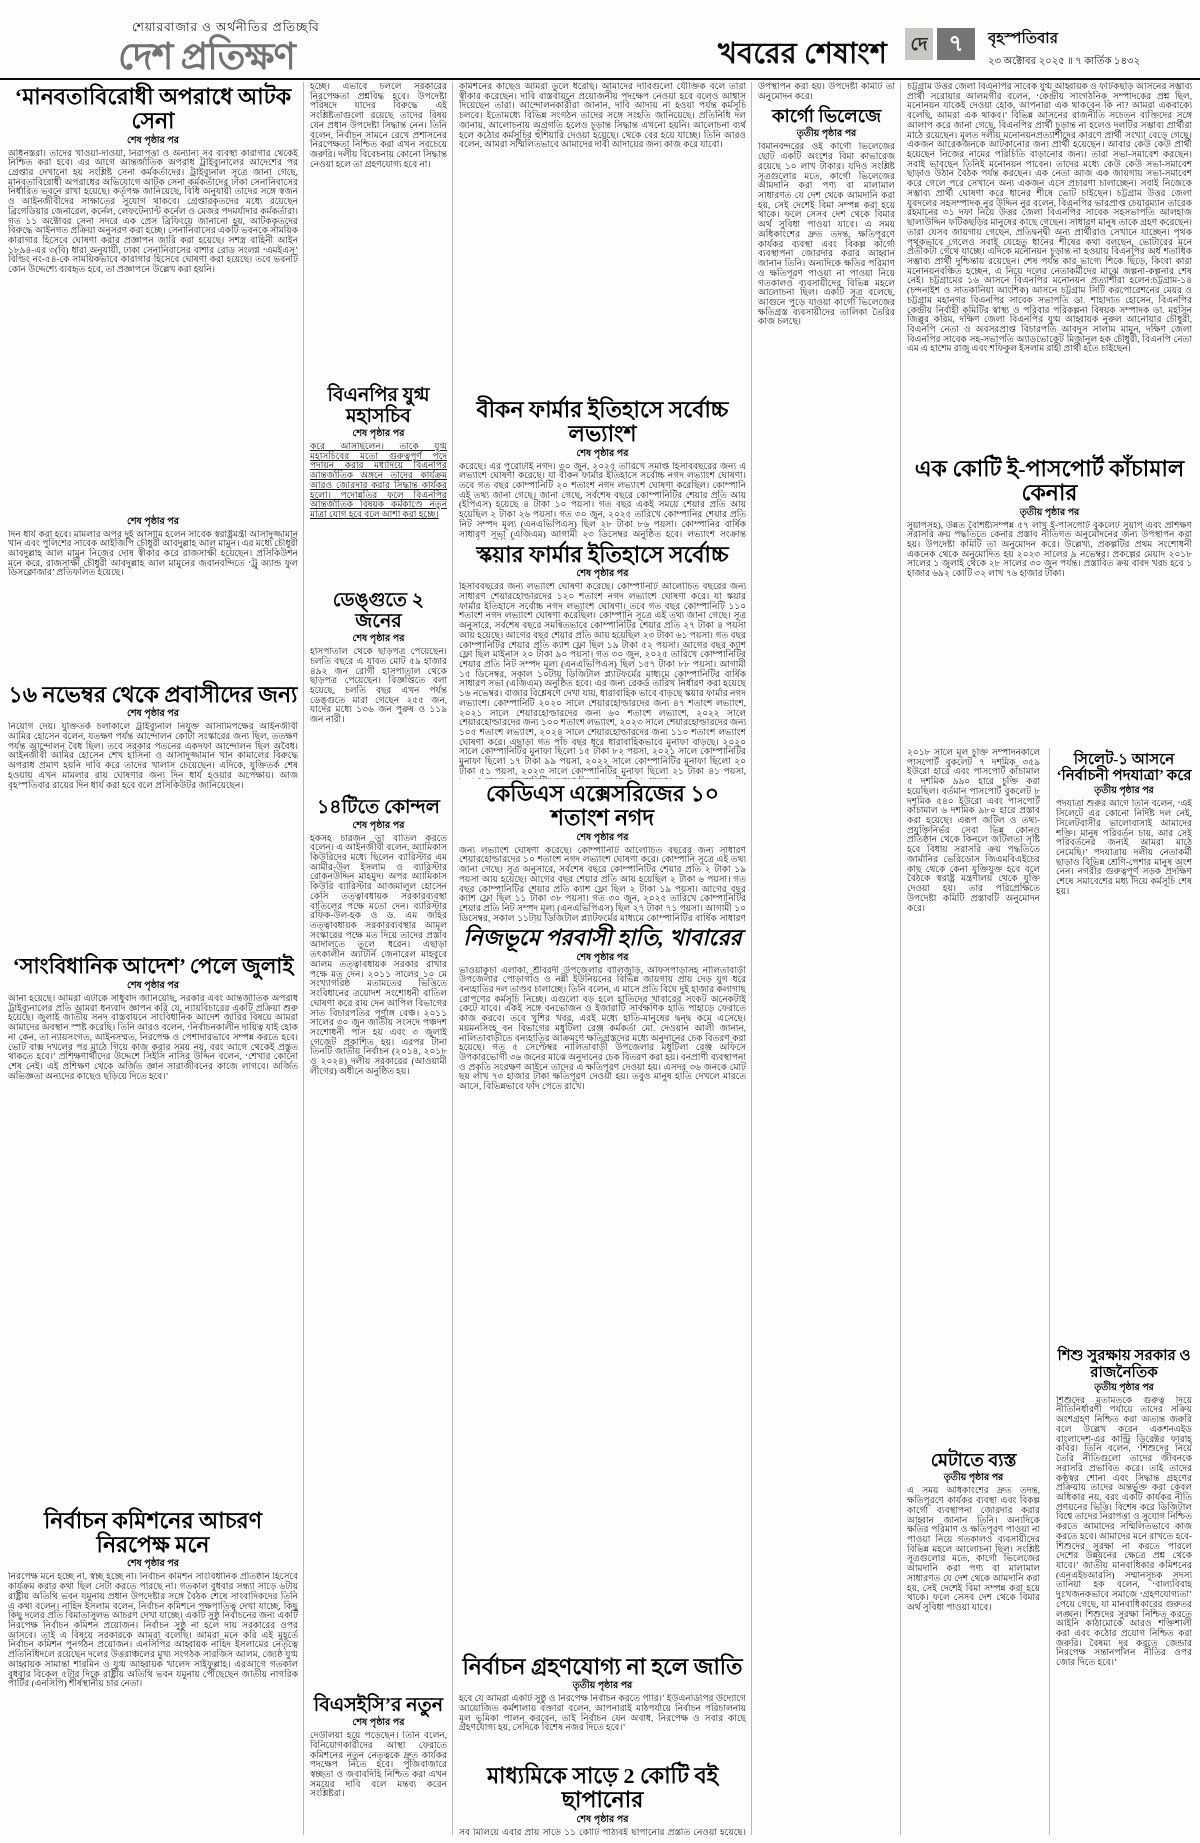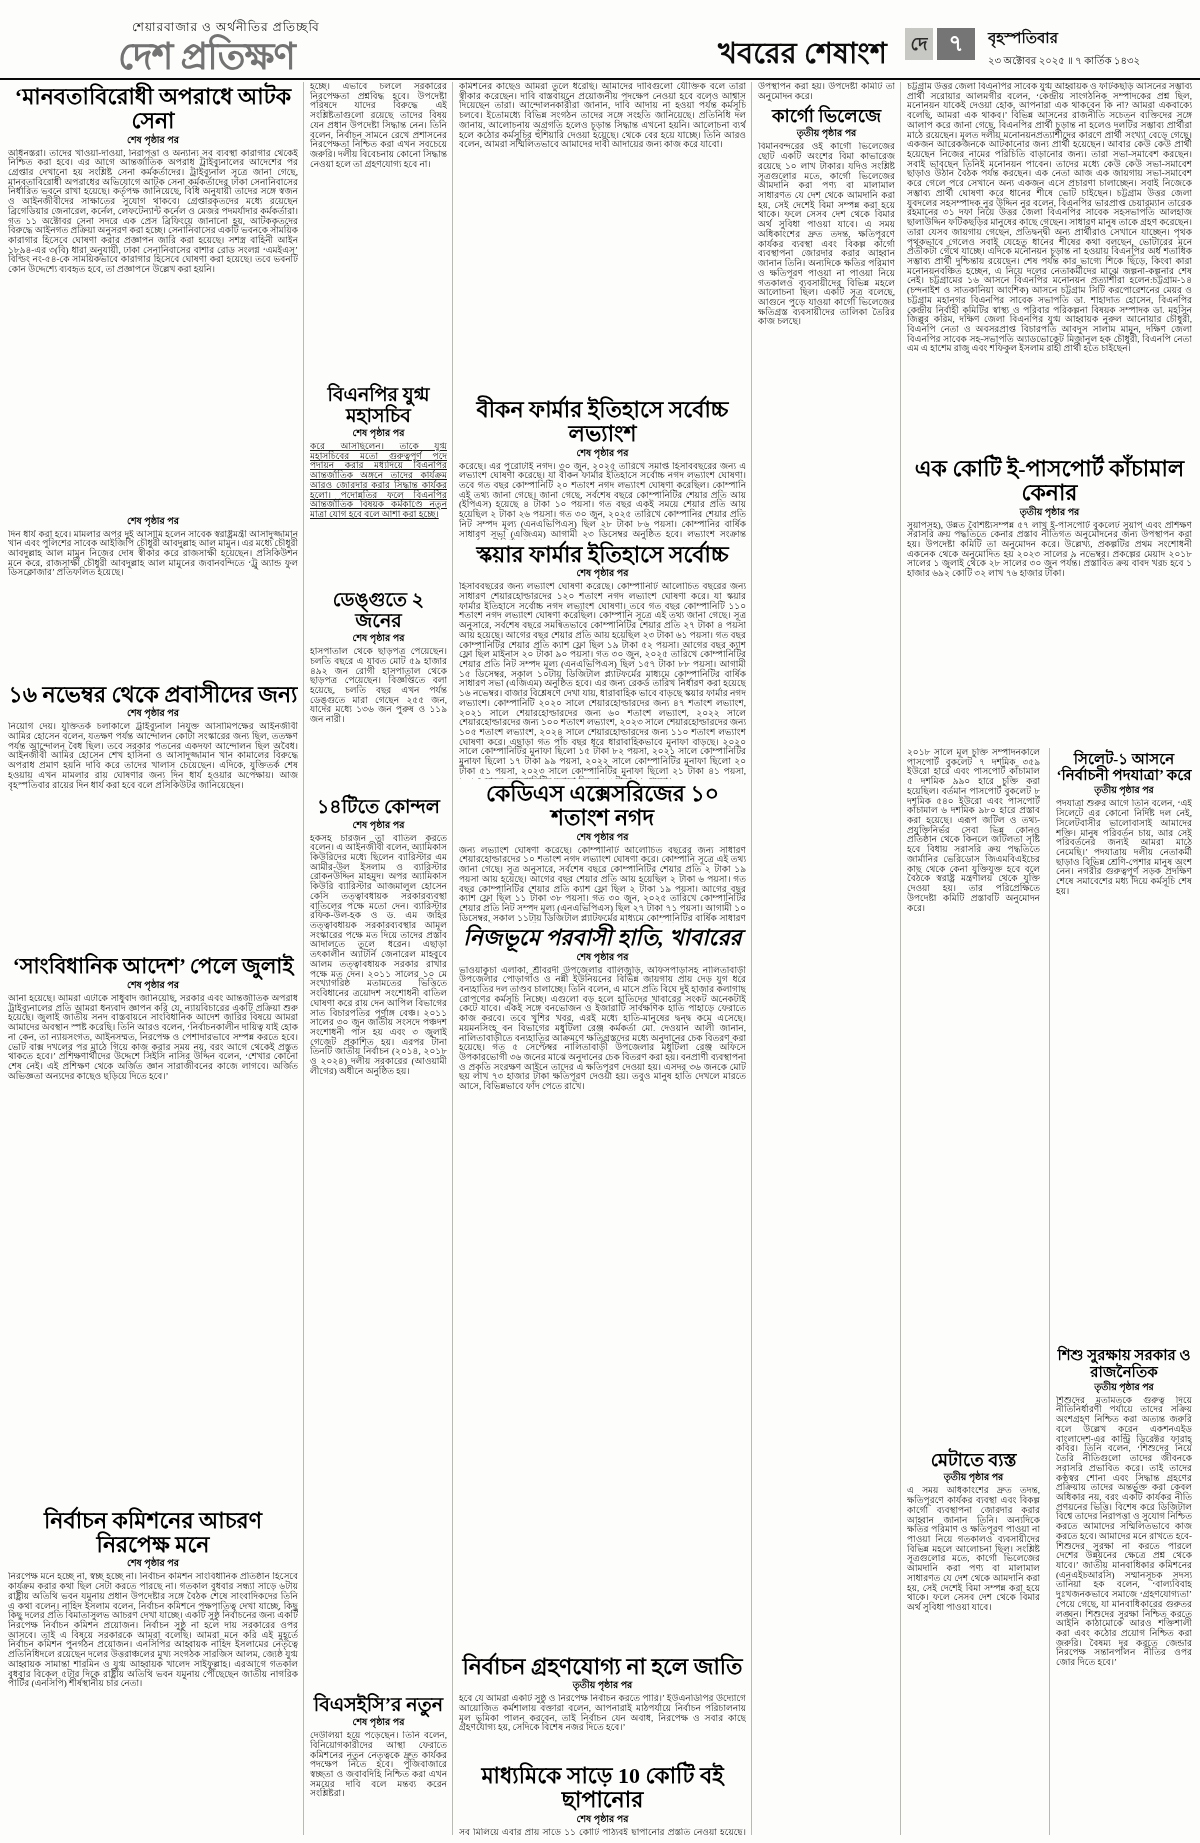--- a/index.html
+++ b/index.html
@@ -127,21 +127,21 @@
         <div class="headline" style="font-size: 22px; font-style: italic;">নিজভূমে পরবাসী হাতি, খাবারের</div>
         <div class="cont">শেষ পৃষ্ঠার পর</div>
         <div class="body" style="height: 686px;">ভাওয়াকুচা এলাকা, শ্রীবরদী উপজেলার বালিজুড়ি, অফিসপাড়াসহ নালিতাবাড়ী উপজেলার পোড়াগাঁও ও নন্নী ইউনিয়নের বিভিন্ন জায়গায় প্রায় দেড় যুগ ধরে বন্যহাতির দল তাণ্ডব চালাচ্ছে। তিনি বলেন, এ মাসে প্রতি বিঘে দুই হাজার কলাগাছ রোপণের কর্মসূচি নিচ্ছে। এগুলো বড় হলে হাতিদের খাবারের সংকট অনেকটাই কেটে যাবে। একই সঙ্গে বনভোজন ও ইজারাটি সার্বক্ষণিক হাতি পাহাড়ে ফেরাতে কাজ করবে। তবে খুশির খবর, এরই মধ্যে হাতি-মানুষের দ্বন্দ্ব কমে এসেছে। ময়মনসিংহ বন বিভাগের মধুটিলা রেঞ্জ কর্মকর্তা মো. দেওয়ান আলী জানান, নালিতাবাড়ীতে বন্যহাতির আক্রমণে ক্ষতিগ্রস্তদের মধ্যে অনুদানের চেক বিতরণ করা হয়েছে। গত ৫ সেপ্টেম্বর নালিতাবাড়ী উপজেলার মধুটিলা রেঞ্জ অফিসে উপকারভোগী ৩৬ জনের মাঝে অনুদানের চেক বিতরণ করা হয়। বনপ্রাণী ব্যবস্থাপনা ও প্রকৃতি সংরক্ষণ আইনে তাদের এ ক্ষতিপূরণ দেওয়া হয়। এসদর ৩৬ জনকে মোট ছয় লাখ ৭৩ হাজার টাকা ক্ষতিপূরণ দেওয়া হয়। তবুও মানুষ হাতি দেখলে মারতে আসে, বিভিন্নভাবে ফাঁদ পেতে রাখে।</div>
       </div>
       <div class="article">
         <div class="headline" style="font-size: 22px;">নির্বাচন গ্রহণযোগ্য না হলে জাতি</div>
         <div class="cont">তৃতীয় পৃষ্ঠার পর</div>
         <div class="body" style="height: 67px;">হবে যে আমরা একটি সুষ্ঠু ও নিরপেক্ষ নির্বাচন করতে পারি।’ ইউএনডিপির উদ্যোগে আয়োজিত কর্মশালায় বক্তারা বলেন, আপনারাই মাঠপর্যায়ে নির্বাচন পরিচালনায় মূল ভূমিকা পালন করবেন, তাই নির্বাচন যেন অবাধ, নিরপেক্ষ ও সবার কাছে গ্রহণযোগ্য হয়, সেদিকে বিশেষ নজর দিতে হবে।’</div>
       </div>
       <div class="article">
-        <div class="headline" style="font-size: 22px;">মাধ্যমিকে সাড়ে 10 কোটি বই ছাপানোর</div>
+        <div class="headline" style="font-size: 22px;">মাধ্যমিকে সাড়ে 2 কোটি বই ছাপানোর</div>
         <div class="cont">শেষ পৃষ্ঠার পর</div>
         <div class="body" style="height: 95px;">সব মিলিয়ে এবার প্রায় সাড়ে ১১ কোটি পাঠ্যবই ছাপানোর প্রস্তুতি নেওয়া হয়েছে। জানুয়ারির মধ্যে সব বই শিক্ষার্থীদের হাতে পৌঁছে দেওয়ার লক্ষ্যমাত্রা নির্ধারণ করা হয়েছে। সংশ্লিষ্টরা জানান, দরপত্র প্রক্রিয়া শেষে ছাপার কাজ পুরোদমে শুরু হয়েছে।</div>
       </div>
     </div>
   <div class="block" style="left:758px;top:82px;width:137px;height:1753px">
       <div class="article">
         <div class="body lead" style="height: 22px;">উপস্থাপন করা হয়। উপদেষ্টা কমিটি তা অনুমোদন করে।</div>
       </div>
       <div class="article">
         <div class="headline" style="font-size: 18px;">কার্গো ভিলেজে</div>

